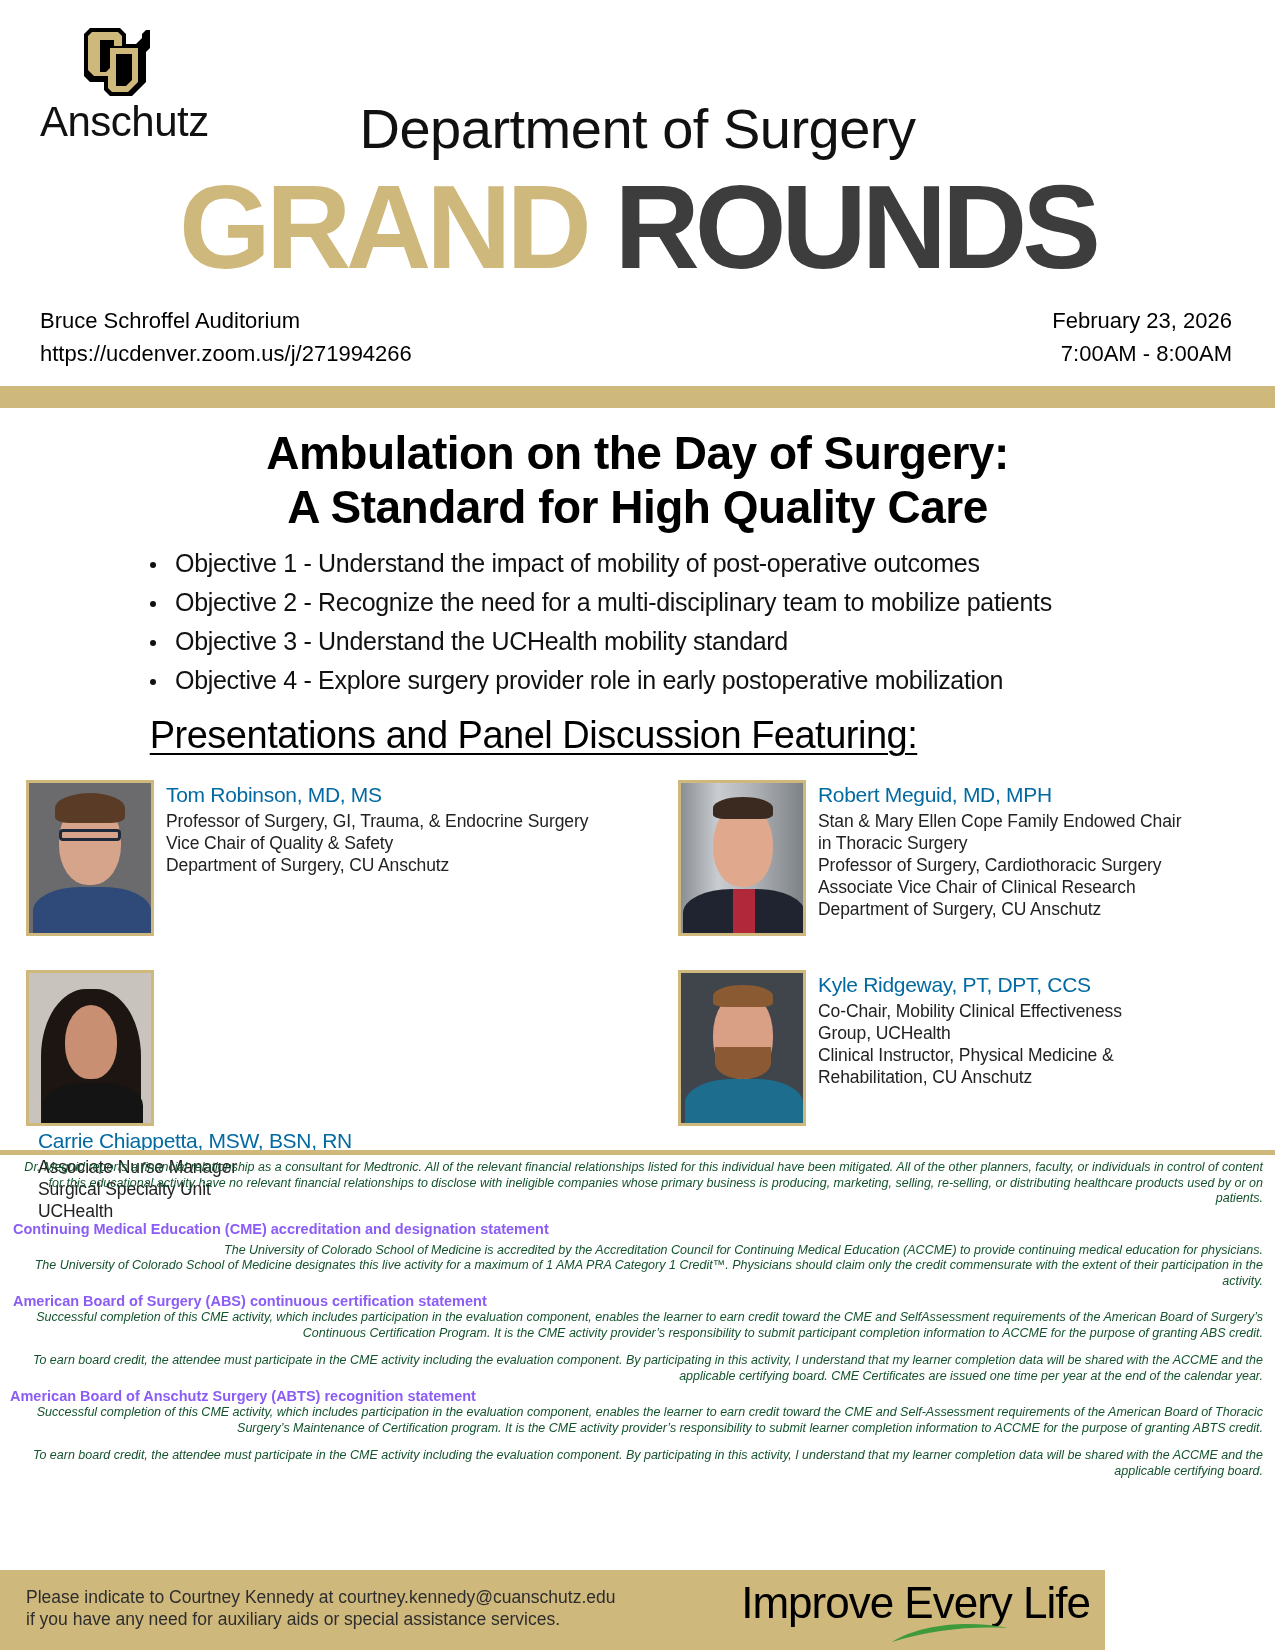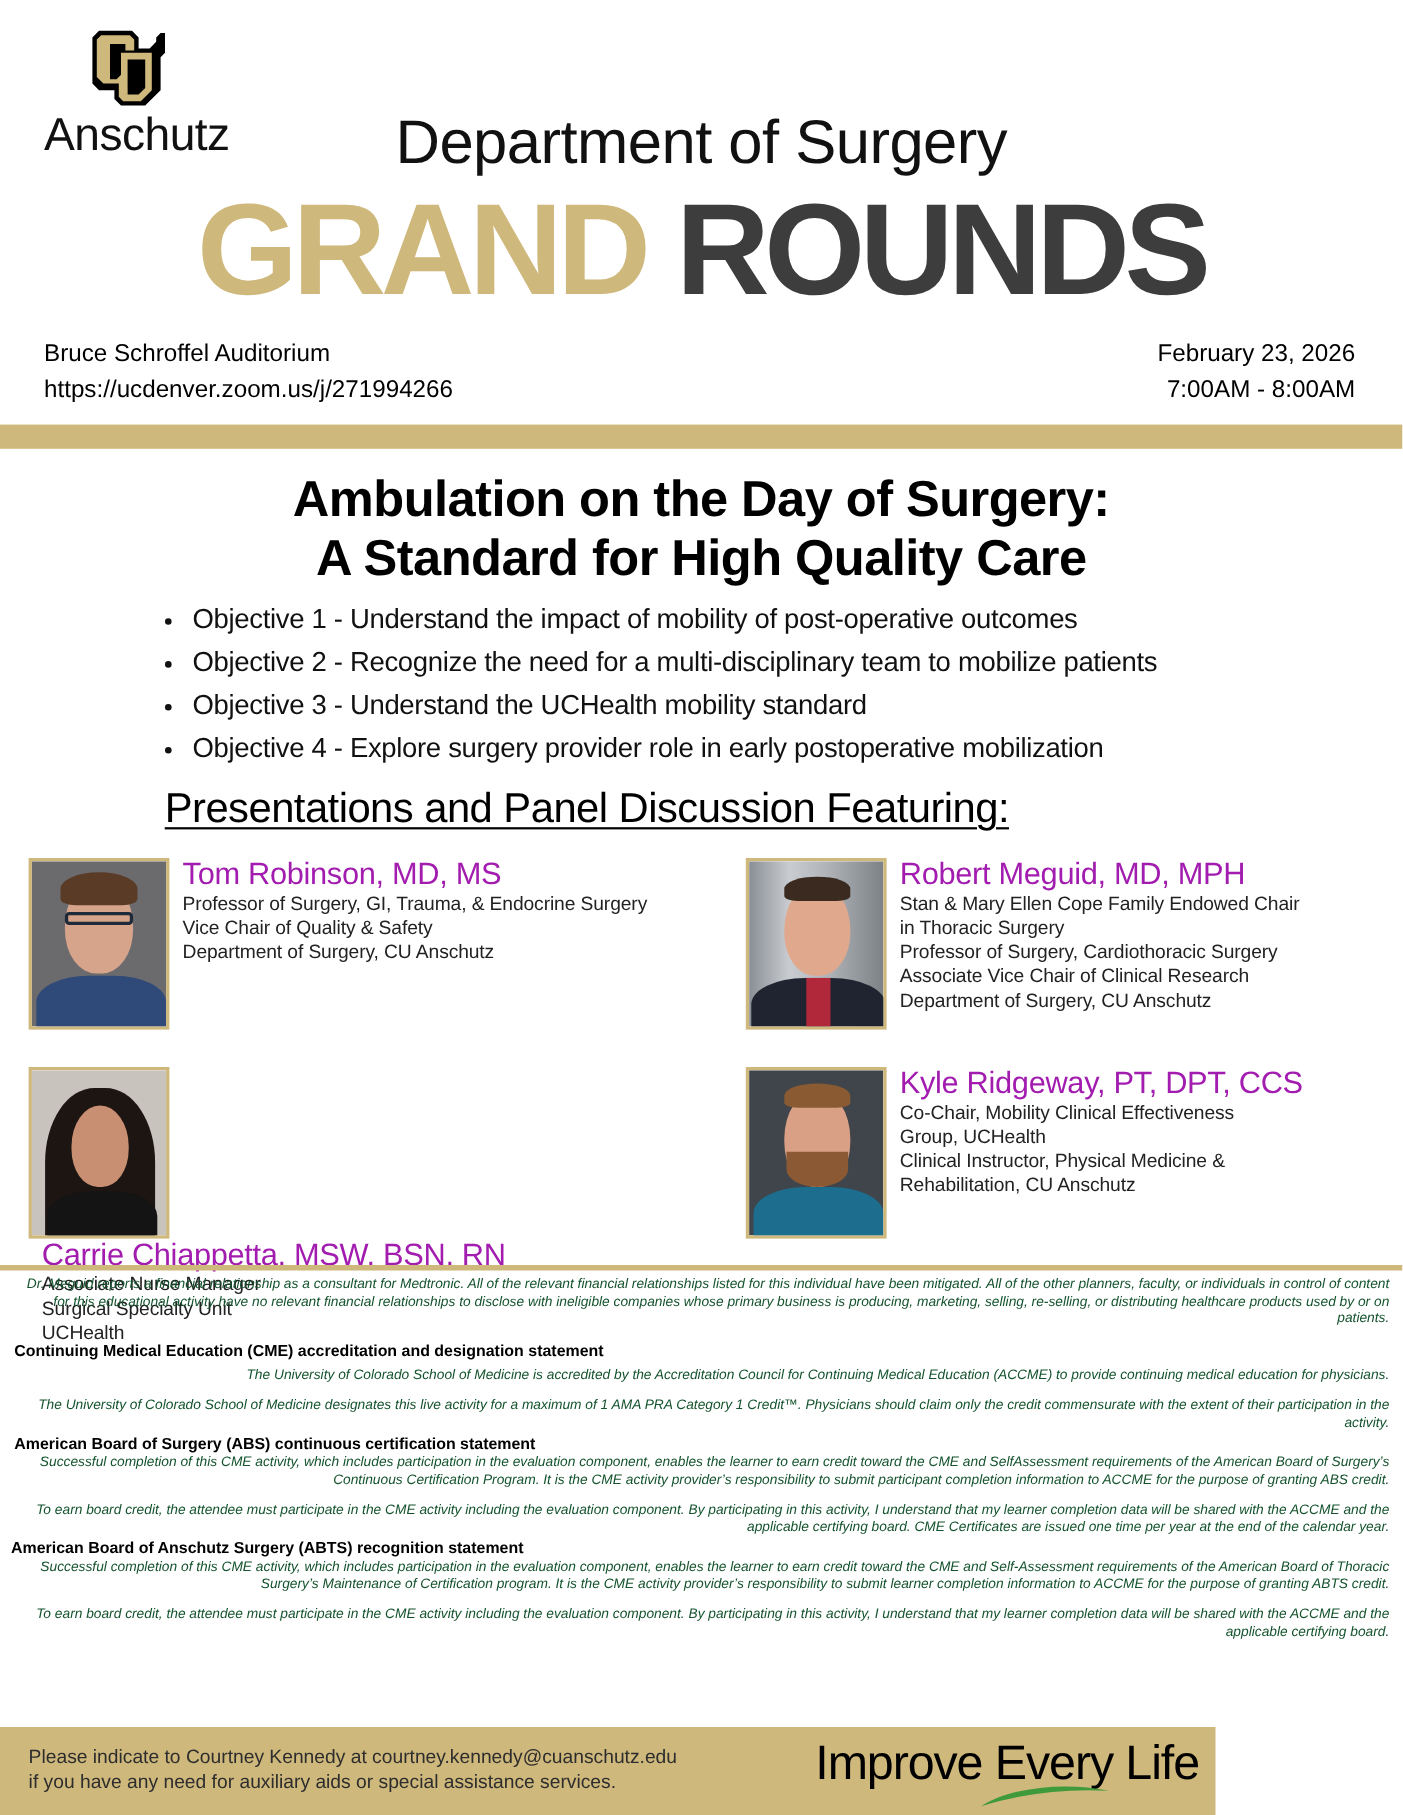--- a/index.html
+++ b/index.html
@@ -29,26 +29,26 @@
   .objectives li::before { content: ""; position: absolute; left: 2px; top: 18px; width: 6px; height: 6px; border-radius: 50%; background: #111; }
 
   .featuring { position: absolute; left: 0; width: 1067px; top: 714px; text-align: center; font-size: 38px; text-decoration: underline; text-underline-offset: 5px; text-decoration-thickness: 2px; letter-spacing: -0.5px; }
 
   .speaker { position: absolute; display: flex; }
   .photo { width: 128px; height: 156px; border: 3px solid #cfb87c; position: relative; overflow: hidden; flex-shrink: 0; }
   .photo .bg { position: absolute; inset: 0; }
   .photo .head { position: absolute; border-radius: 50% 50% 46% 46%; }
   .photo .body { position: absolute; border-radius: 40% 40% 0 0; }
   .sp-info { margin-left: 12px; }
-  .sp-name { font-size: 28px; line-height: 30px; color: #a21caf; letter-spacing: -0.3px; }
+  .sp-name { font-size: 21px; line-height: 30px; color: #0369a1; letter-spacing: -0.3px; }
   .sp-lines div { font-size: 17.5px; line-height: 22px; color: #222; letter-spacing: -0.1px; }
 
   .disclosure { position: absolute; left: 13px; width: 1250px; top: 1160px; }
   .disc-p { font-size: 12.5px; line-height: 15.5px; font-style: italic; color: #14532d; text-align: right; }
-  .disc-h { font-size: 14.5px; font-weight: bold; color: #000000; line-height: 18px; }
+  .disc-h { font-size: 14.5px; font-weight: bold; color: #8b5cf6; line-height: 18px; }
 
   .footer { position: absolute; left: 0; top: 1570px; width: 1105px; height: 80px; background: #cfb87c; }
   .footer-note { position: absolute; left: 26px; top: 16px; font-size: 17.5px; line-height: 22px; color: #2d2d2d; }
   .tagline { position: absolute; right: 15px; top: 8px; font-size: 44px; color: #000; letter-spacing: -1px; }
   .swoosh { position: absolute; right: 95px; top: 50px; width: 120px; height: 24px; }
 </style>
 </head>
 <body>
 
 <div class="logo-block">
@@ -164,21 +164,21 @@
     </div>
   </div>
 </div>
 
 <div class="gold-bar bar2"></div>
 
 <div class="disclosure">
   <p class="disc-p">Dr. Meguid reports a financial relationship as a consultant for Medtronic. All of the relevant financial relationships listed for this individual have been mitigated. All of the other planners, faculty, or individuals in control of content for this educational activity have no relevant financial relationships to disclose with ineligible companies whose primary business is producing, marketing, selling, re-selling, or distributing healthcare products used by or on patients.</p>
   <div class="disc-h" style="margin-top:13px;">Continuing Medical Education (CME) accreditation and designation statement</div>
   <p class="disc-p" style="margin-top:5px;">The University of Colorado School of Medicine is accredited by the Accreditation Council for Continuing Medical Education (ACCME) to provide continuing medical education for physicians.</p>
-  <p class="disc-p" style="margin-top:12px;">The University of Colorado School of Medicine designates this live activity for a maximum of 1 AMA PRA Category 1 Credit™. Physicians should claim only the credit commensurate with the extent of their participation in the activity.</p>
+  <p class="disc-p" style="margin-top:0;">The University of Colorado School of Medicine designates this live activity for a maximum of 1 AMA PRA Category 1 Credit™. Physicians should claim only the credit commensurate with the extent of their participation in the activity.</p>
   <div class="disc-h" style="margin-top:3px;">American Board of Surgery (ABS) continuous certification statement</div>
   <p class="disc-p">Successful completion of this CME activity, which includes participation in the evaluation component, enables the learner to earn credit toward the CME and SelfAssessment requirements of the American Board of Surgery’s Continuous Certification Program. It is the CME activity provider’s responsibility to submit participant completion information to ACCME for the purpose of granting ABS credit.</p>
   <p class="disc-p" style="margin-top:12px;">To earn board credit, the attendee must participate in the CME activity including the evaluation component. By participating in this activity, I understand that my learner completion data will be shared with the ACCME and the applicable certifying board. CME Certificates are issued one time per year at the end of the calendar year.</p>
   <div class="disc-h" style="margin-top:3px; margin-left:-3px;">American Board of Anschutz Surgery (ABTS) recognition statement</div>
   <p class="disc-p" style="margin-left:-3px;">Successful completion of this CME activity, which includes participation in the evaluation component, enables the learner to earn credit toward the CME and Self-Assessment requirements of the American Board of Thoracic Surgery’s Maintenance of Certification program. It is the CME activity provider’s responsibility to submit learner completion information to ACCME for the purpose of granting ABTS credit.</p>
   <p class="disc-p" style="margin-top:12px; margin-left:-3px;">To earn board credit, the attendee must participate in the CME activity including the evaluation component. By participating in this activity, I understand that my learner completion data will be shared with the ACCME and the applicable certifying board.</p>
 </div>
 
 <div class="footer">
   <div class="footer-note">

